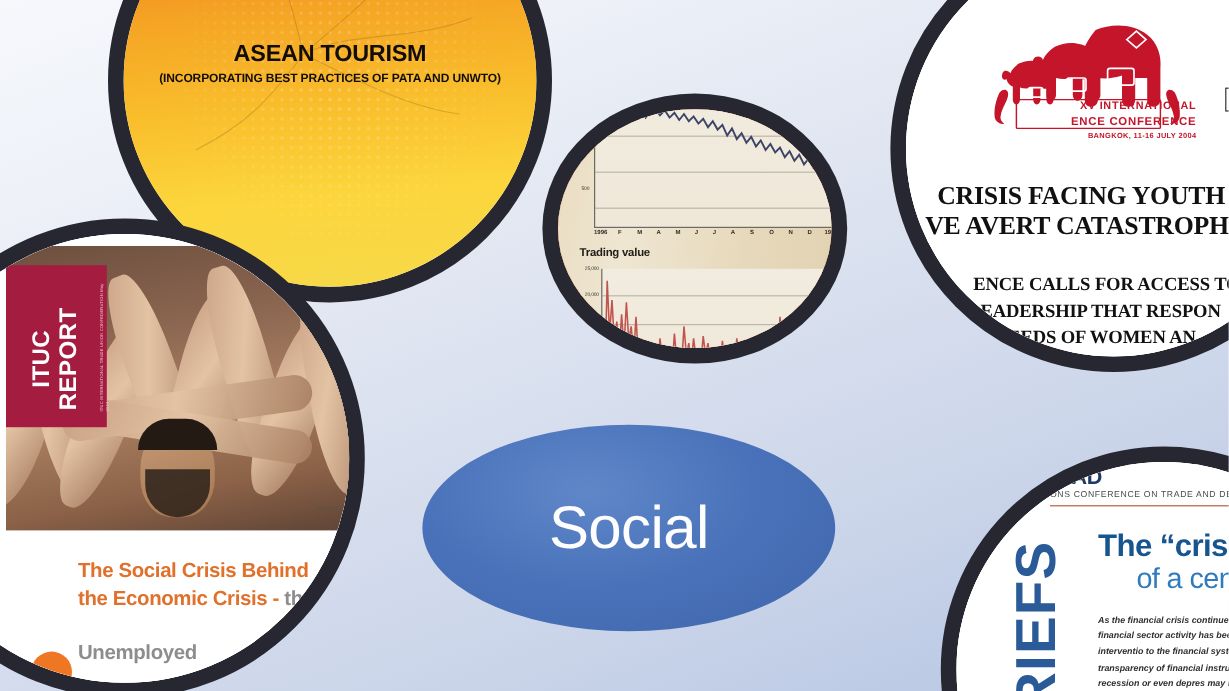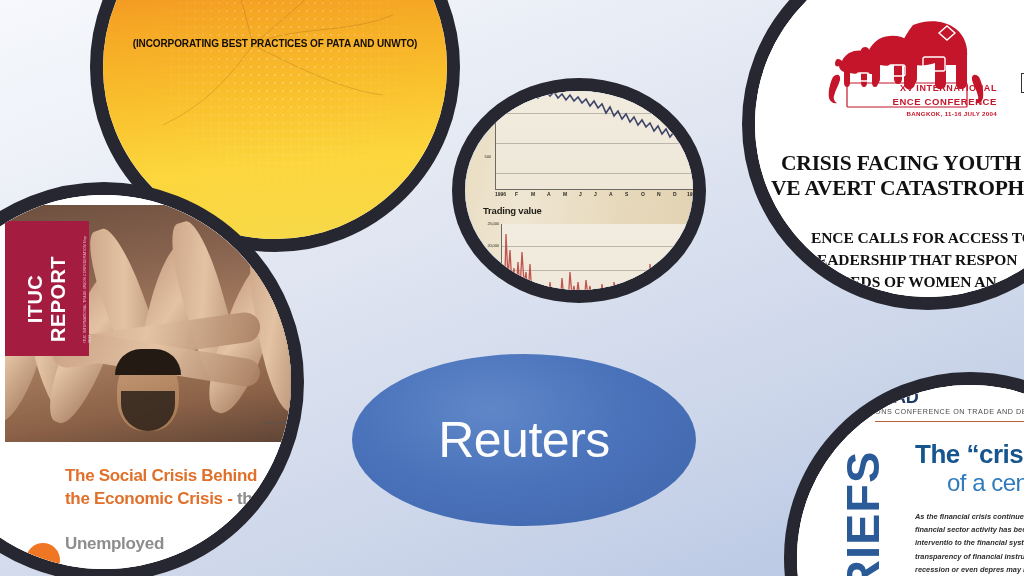--- a/index.html
+++ b/index.html
@@ -45,21 +45,21 @@
     position:absolute;left:0;right:0;top:140px;text-align:center;color:#120d08;
     font-family:"Liberation Sans", sans-serif;font-weight:bold;line-height:1.12;
     letter-spacing:-0.2px;
   }
   #asean .l1{font-size:19.5px;}
   #asean .l2{font-size:20.5px;}
   #asean .l3{font-size:10px;margin-top:3px;letter-spacing:-0.1px;}
 
   
   #market{ left:452px; top:78px; width:254px; height:225px; }
-  #market .inner{ background:#3b82f6; }
+  #market .inner{ background:#c2410c; }
   .chartpage{position:absolute;left:0;top:0;width:260px;height:240px;
     background:linear-gradient(100deg,#e9dcc0 0%,#efe6d2 25%,#e6d8ba 60%,#dfcfae 100%);}
   .chart-panel{position:absolute;background:linear-gradient(180deg,#f2ece0 0%,#efe8d9 100%);
     border-left:1px solid #6d6a63;border-bottom:1px solid #6d6a63;}
   .gline{position:absolute;left:0;right:0;height:1px;background:rgba(90,86,78,.35);}
   .ylab{position:absolute;font-size:4.2px;color:#3a372f;font-family:"Liberation Sans",sans-serif;
     text-align:right;letter-spacing:-0.2px;}
   .xlab{position:absolute;font-size:5px;color:#2f2c26;font-weight:bold;font-family:"Liberation Sans",sans-serif;}
   .tv-title{position:absolute;font-size:9.5px;font-weight:bold;color:#23201a;
     font-family:"Liberation Sans",sans-serif;letter-spacing:-.2px;}
@@ -147,20 +147,21 @@
           <path d="M60 20 C 120 60, 180 70, 250 40"></path>
           <path d="M70 30 C 130 80, 200 95, 270 70"></path>
           <path d="M150 150 C 190 130, 240 140, 290 120"></path>
           <path d="M150 150 C 120 190, 100 210, 60 230"></path>
           <path d="M150 150 C 200 175, 240 195, 280 200"></path>
           <path d="M150 150 C 140 110, 130 70, 110 35"></path>
           <path d="M150 150 C 185 120, 215 95, 245 60"></path>
         </g>
       </svg>
       <div class="txt">
+        <div class="l1">ASEAN TOURISM</div>
         <div class="l3">(INCORPORATING BEST PRACTICES OF PATA AND UNWTO)</div>
       </div>
     </div>
   </div>
 
   <div class="circ" id="market">
     <div class="inner">
       <div class="chartpage">
 
         <div class="chart-panel" style="left:30px;top:-30px;width:214px;height:128px;">
@@ -292,16 +293,16 @@
         </div>
         <div class="un-h1">The “crisis</div>
         <div class="un-h2">of a century”..</div>
         <div class="un-lead">As the financial crisis continues its evolution at dizzying s a growing share of financial sector activity has been incr suggests that a considerable degree of public interventio to the financial system and the real economy. It is also im increase the transparency of financial instruments and in should aim at avoiding a global recession or even depres may be the main economic policy challenge.</div>
 
       </div>
     </div>
   </div>
 
   <div id="impact">
-    <span>Reuters</span>
+    <span>Social</span>
   </div>
 
 </div>
 
 </body></html>

